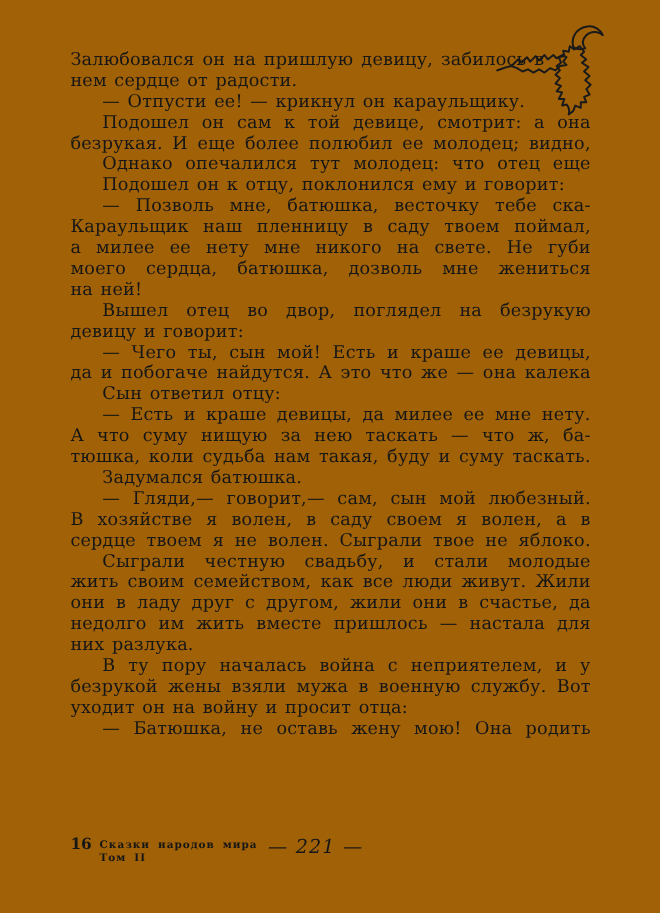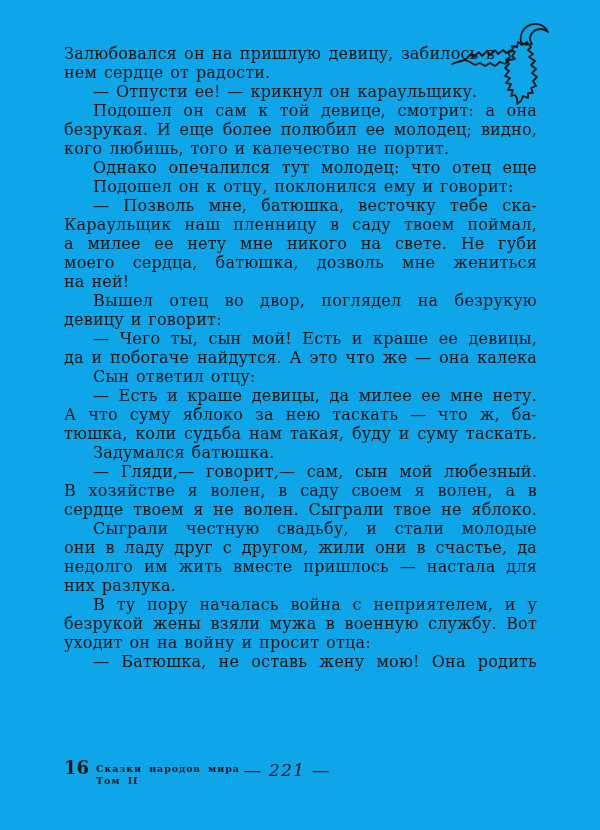--- a/index.html
+++ b/index.html
@@ -1,21 +1,21 @@
 <!DOCTYPE html>
 <html lang="ru"><head>
 <meta charset="utf-8">
 <title>Book page scan</title>
 <style>
   html, body { margin: 0; padding: 0; background: #ffffff; }
   .page {
     position: relative;
     width: 600px;
     height: 830px;
-    background: #0ea5e9;
+    background: #a16207;
     font-family: "DejaVu Serif", "Liberation Serif", serif;
     color: #161616;
     overflow: hidden;
   }
   .text-block {
     position: absolute;
     left: 64px;
     top: 44px;
     width: 473px;
   }
@@ -51,21 +51,21 @@
   }
   .imprint {
     position: absolute;
     left: 0; top: 2px;
     display: flex;
     align-items: flex-start;
     gap: 7px;
   }
   .imprint-num {
     font-weight: bold;
-    font-size: 18px;
+    font-size: 14px;
     line-height: 12px;
   }
   .imprint-lines {
     font-weight: bold;
     font-size: 9.5px;
     line-height: 11.5px;
     letter-spacing: 0.9px;
     word-spacing: 3px;
     padding-top: 1px;
   }
@@ -97,41 +97,41 @@
       <path d="M76,22 L80,27 L77,30 L82,34 L78,37 L84,41 L80,45 L85,49 L81,53 L86,57 L82,61 L85,66 L80,68 L82,73 L77,73 L77,78 L72,76 L70,81 L66,84 C67,80 66,77 64,75 L60,76 L62,70 L57,70 L60,64 L55,63 L59,58 L54,56 L58,51 L54,48 L58,44 L55,40 L59,37 L57,32 L62,31 L61,26 L66,27 L67,22 L71,25 Z"></path>
     </svg>
   </div>
 
   <div class="text-block">
       <div class="ln just l0">Залюбовался он на пришлую девицу, забилось в</div>
       <div class="ln">нем сердце от радости.</div>
       <div class="ln ind">— Отпусти ее! — крикнул он караульщику.</div>
       <div class="ln ind just">Подошел он сам к той девице, смотрит: а она</div>
       <div class="ln just">безрукая. И еще более полюбил ее молодец; видно,</div>
-      <div class="ln">кого любишь, того и калечество не портит.</div>
       <div class="ln ind just">Однако опечалился тут молодец: что отец еще</div>
       <div class="ln ind">Подошел он к отцу, поклонился ему и говорит:</div>
       <div class="ln ind just">— Позволь мне, батюшка, весточку тебе ска-</div>
       <div class="ln just">Караульщик наш пленницу в саду твоем поймал,</div>
       <div class="ln just">а милее ее нету мне никого на свете. Не губи</div>
       <div class="ln just">моего сердца, батюшка, дозволь мне жениться</div>
       <div class="ln">на ней!</div>
       <div class="ln ind just">Вышел отец во двор, поглядел на безрукую</div>
       <div class="ln">девицу и говорит:</div>
       <div class="ln ind just">— Чего ты, сын мой! Есть и краше ее девицы,</div>
       <div class="ln just">да и побогаче найдутся. А это что же — она калека</div>
       <div class="ln ind">Сын ответил отцу:</div>
       <div class="ln ind just">— Есть и краше девицы, да милее ее мне нету.</div>
-      <div class="ln just">А что суму яблоко за нею таскать — что ж, ба-</div>
+      <div class="ln just">А что суму нищую за нею таскать — что ж, ба-</div>
       <div class="ln just">тюшка, коли судьба нам такая, буду и суму таскать.</div>
       <div class="ln ind">Задумался батюшка.</div>
       <div class="ln ind just">— Гляди,— говорит,— сам, сын мой любезный.</div>
       <div class="ln just">В хозяйстве я волен, в саду своем я волен, а в</div>
       <div class="ln just">сердце твоем я не волен. Сыграли твое не яблоко.</div>
       <div class="ln ind just">Сыграли честную свадьбу, и стали молодые</div>
+      <div class="ln just">жить своим семейством, как все люди живут. Жили</div>
       <div class="ln just">они в ладу друг с другом, жили они в счастье, да</div>
       <div class="ln just">недолго им жить вместе пришлось — настала для</div>
       <div class="ln">них разлука.</div>
       <div class="ln ind just">В ту пору началась война с неприятелем, и у</div>
       <div class="ln just">безрукой жены взяли мужа в военную службу. Вот</div>
       <div class="ln">уходит он на войну и просит отца:</div>
       <div class="ln ind just">— Батюшка, не оставь жену мою! Она родить</div>
     </div>
 
   <div class="footer">

